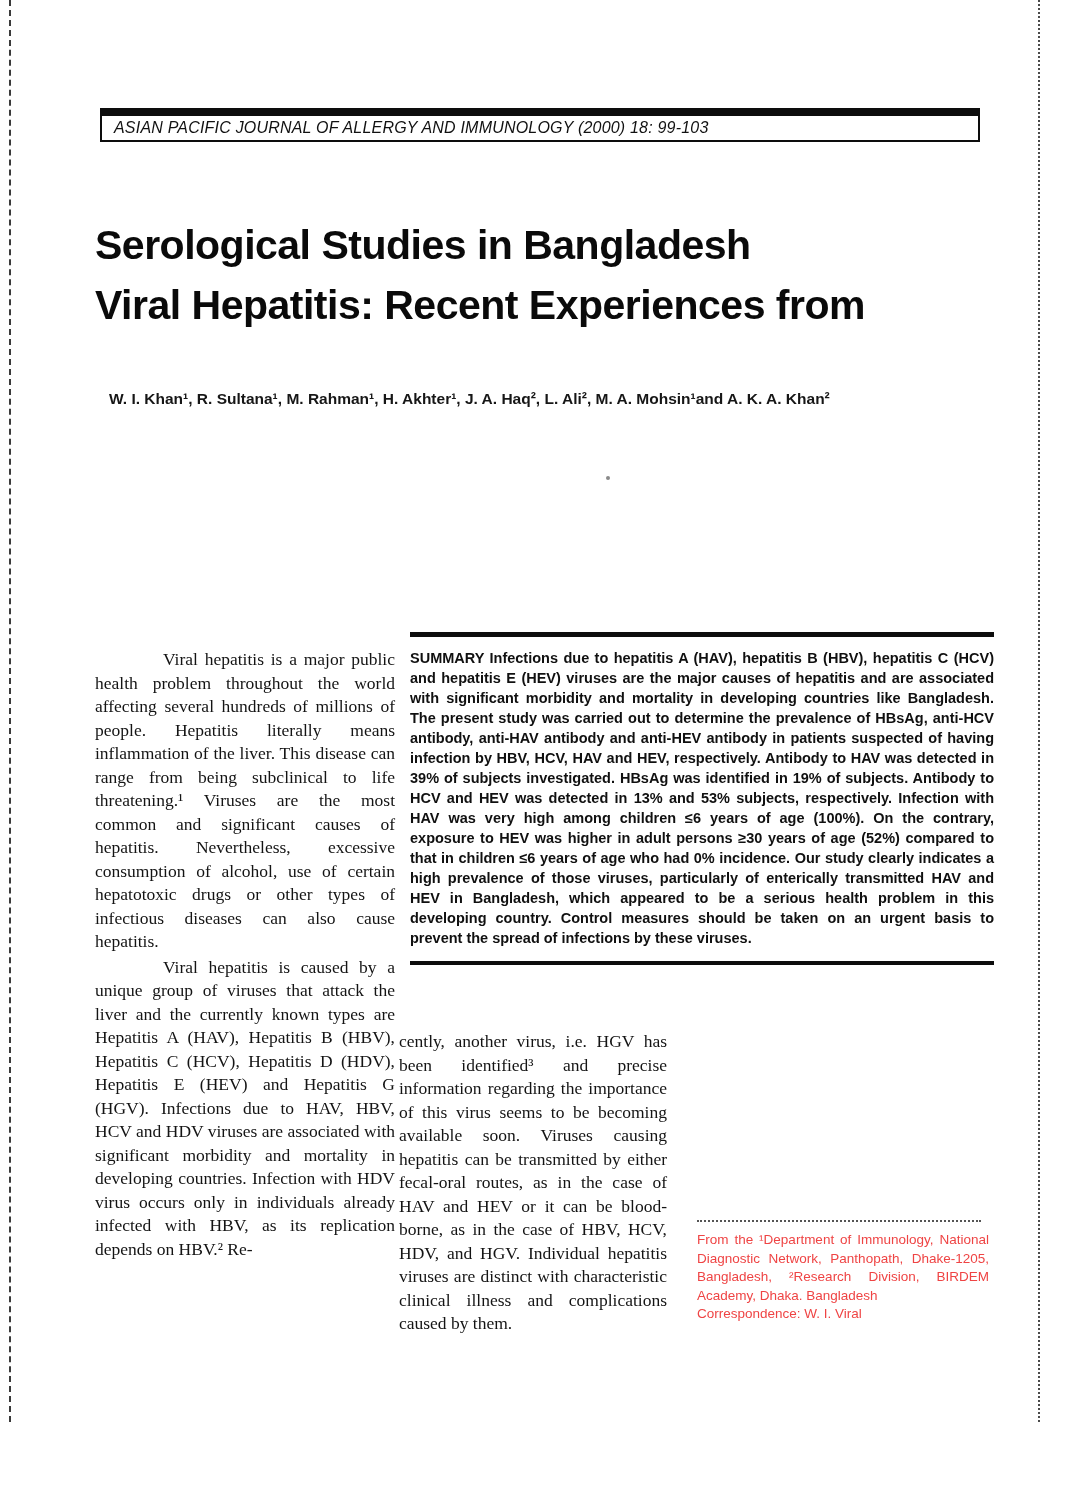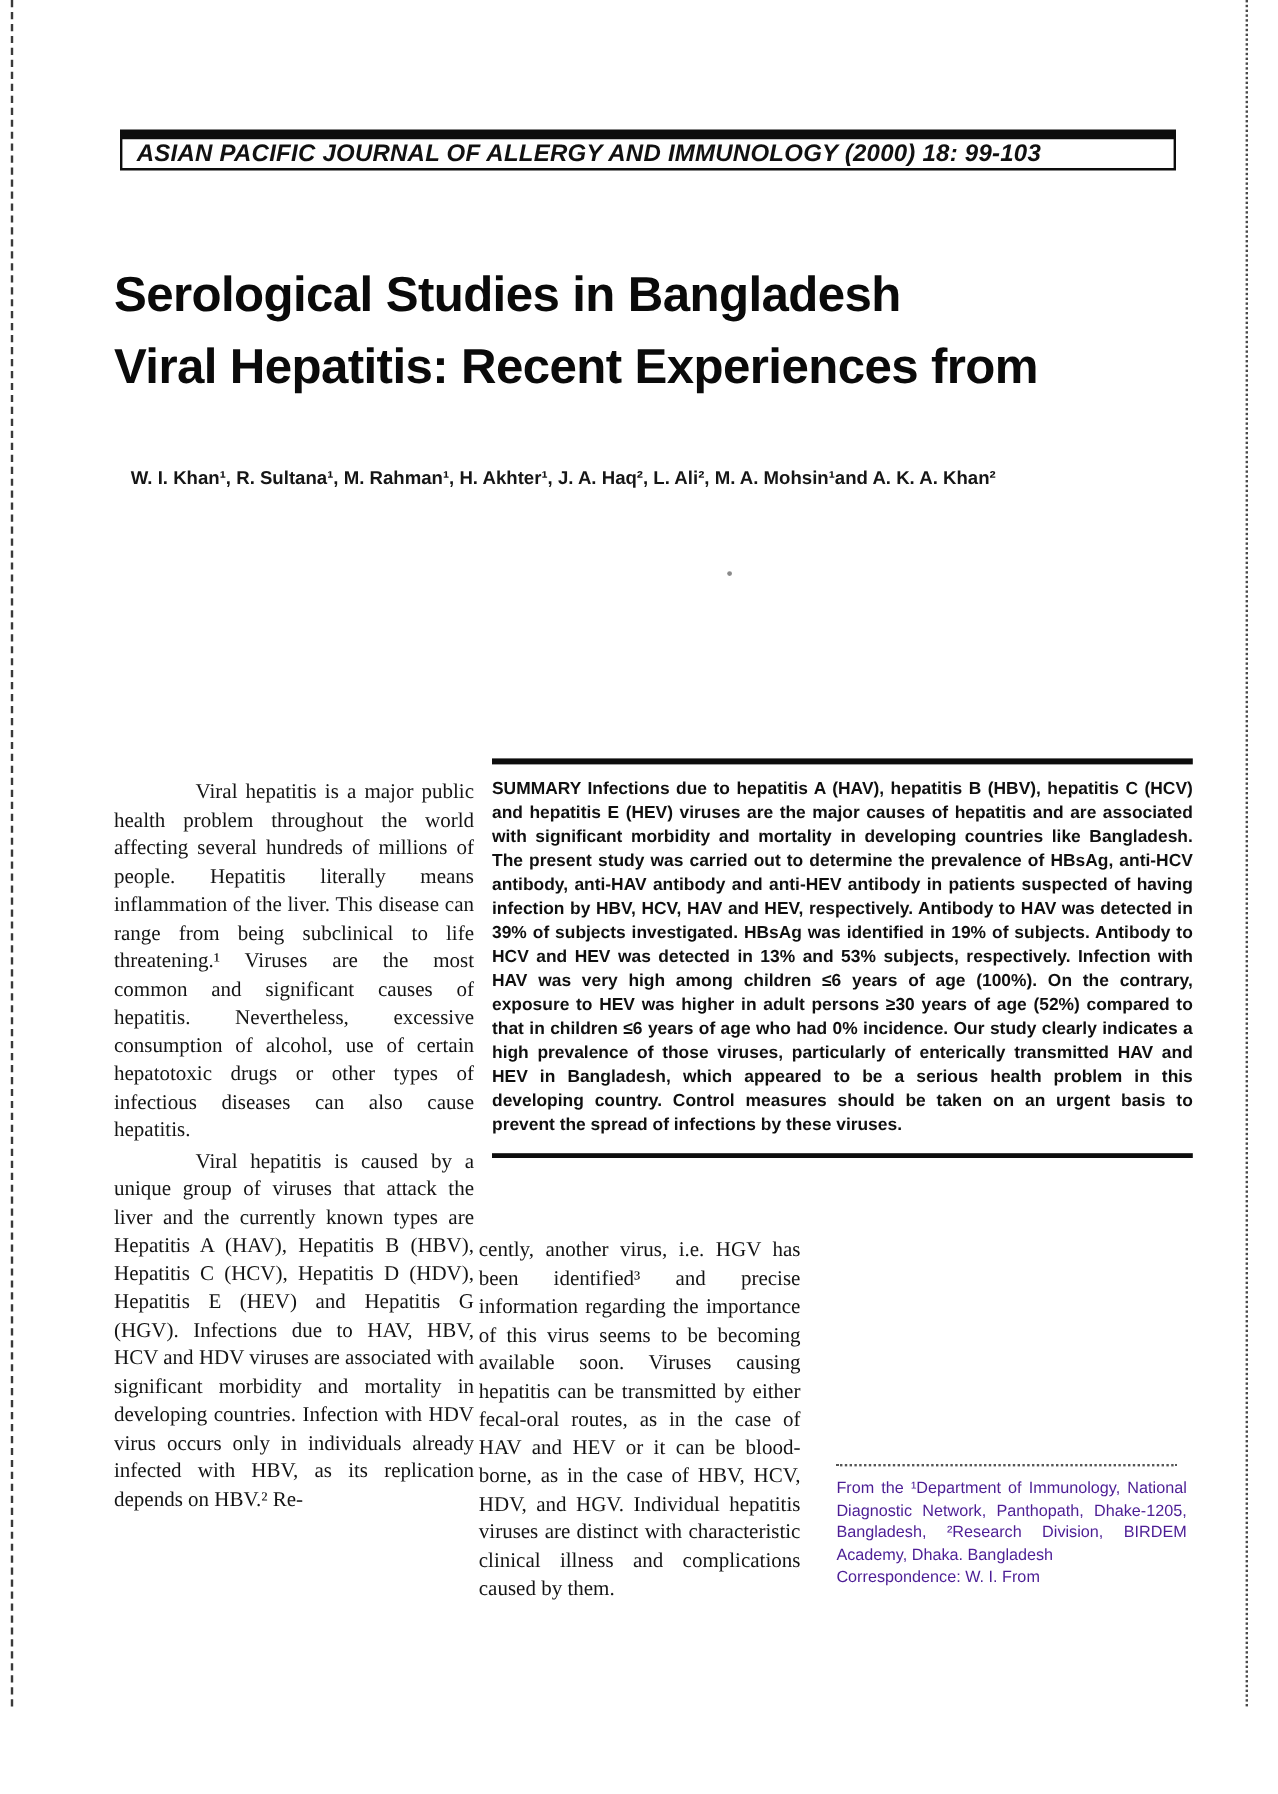--- a/index.html
+++ b/index.html
@@ -18,21 +18,21 @@
   .scan-edge.right { left:1038px; border-left:2px dotted #4a4a4a; }
 
   .journal-box {
     position:absolute; left:100px; top:108px; width:880px; height:34px;
     border:2px solid #0d0d0d; border-top-width:8px;
     display:flex; align-items:center;
     padding:0 12px;
   }
   .journal-box span {
     font-family:"Liberation Sans", sans-serif;
-    font-style:italic; font-weight:bold; font-size:20px;
+    font-style:italic; font-weight:normal; font-size:16px;
     letter-spacing:0.2px; white-space:nowrap;
   }
 
   .title {
     position:absolute; left:95px; top:215px; width:900px;
     font-family:"Liberation Sans", sans-serif;
     font-weight:bold; font-size:41px; line-height:60px;
     letter-spacing:-0.5px; color:#0a0a0a;
   }
   .title .tl { display:block; }
@@ -59,21 +59,21 @@
   .summary-text {
     font-family:"Liberation Sans", sans-serif;
     font-weight:bold; font-size:14.5px; line-height:20px;
     text-align:justify; color:#101010;
   }
 
   .footnote-rule { position:absolute; left:697px; top:1220px; width:284px; border-top:2px dotted #555; }
   .footnote {
     position:absolute; left:697px; top:1231px; width:292px;
     font-family:"Liberation Sans", sans-serif;
-    font-size:13.5px; line-height:18.5px; color:#4c1d95;
+    font-size:13.5px; line-height:18.5px; color:#ef4444;
     text-align:justify;
   }
 </style>
 </head>
 <body>
 
 <div class="page">
 
   <div class="scan-edge left"></div>
   <div class="scan-edge right"></div>
@@ -104,16 +104,16 @@
 
   <div class="col col-middle">
     <p>cently, another virus, i.e. HGV has been identified³ and precise information regarding the importance of this virus seems to be becoming available soon.  Viruses causing hepatitis can be transmitted by either fecal-oral routes, as in the case of HAV and HEV or it can be blood-borne, as in the case of HBV, HCV, HDV, and HGV. Individual hepatitis viruses are distinct with characteristic clinical illness and complications caused by them.</p>
   </div>
 
 
   <div class="footnote-rule"></div>
 
   <div class="footnote">
     <p>From the ¹Department of Immunology, National Diagnostic Network, Panthopath, Dhake-1205, Bangladesh, ²Research Division, BIRDEM Academy, Dhaka. Bangladesh</p>
-    <p>Correspondence: W. I. From</p>
+    <p>Correspondence: W. I. Viral</p>
   </div>
 
 </div>
 
 </body></html>

